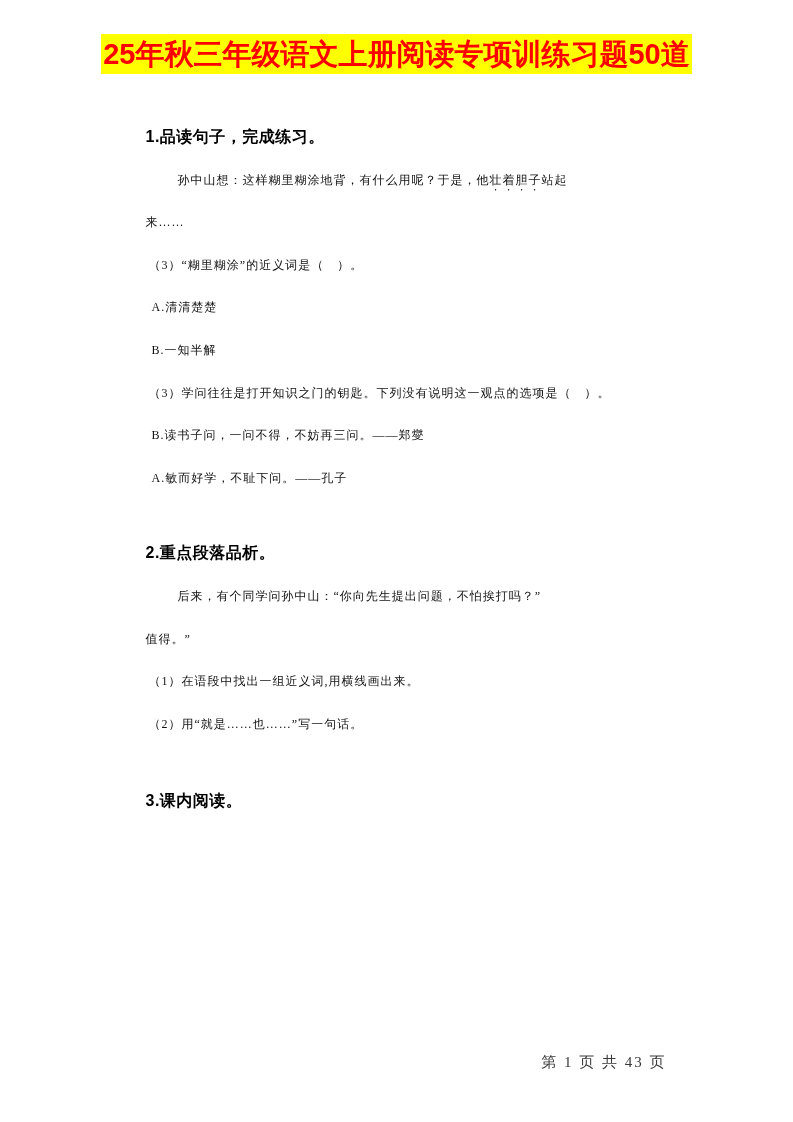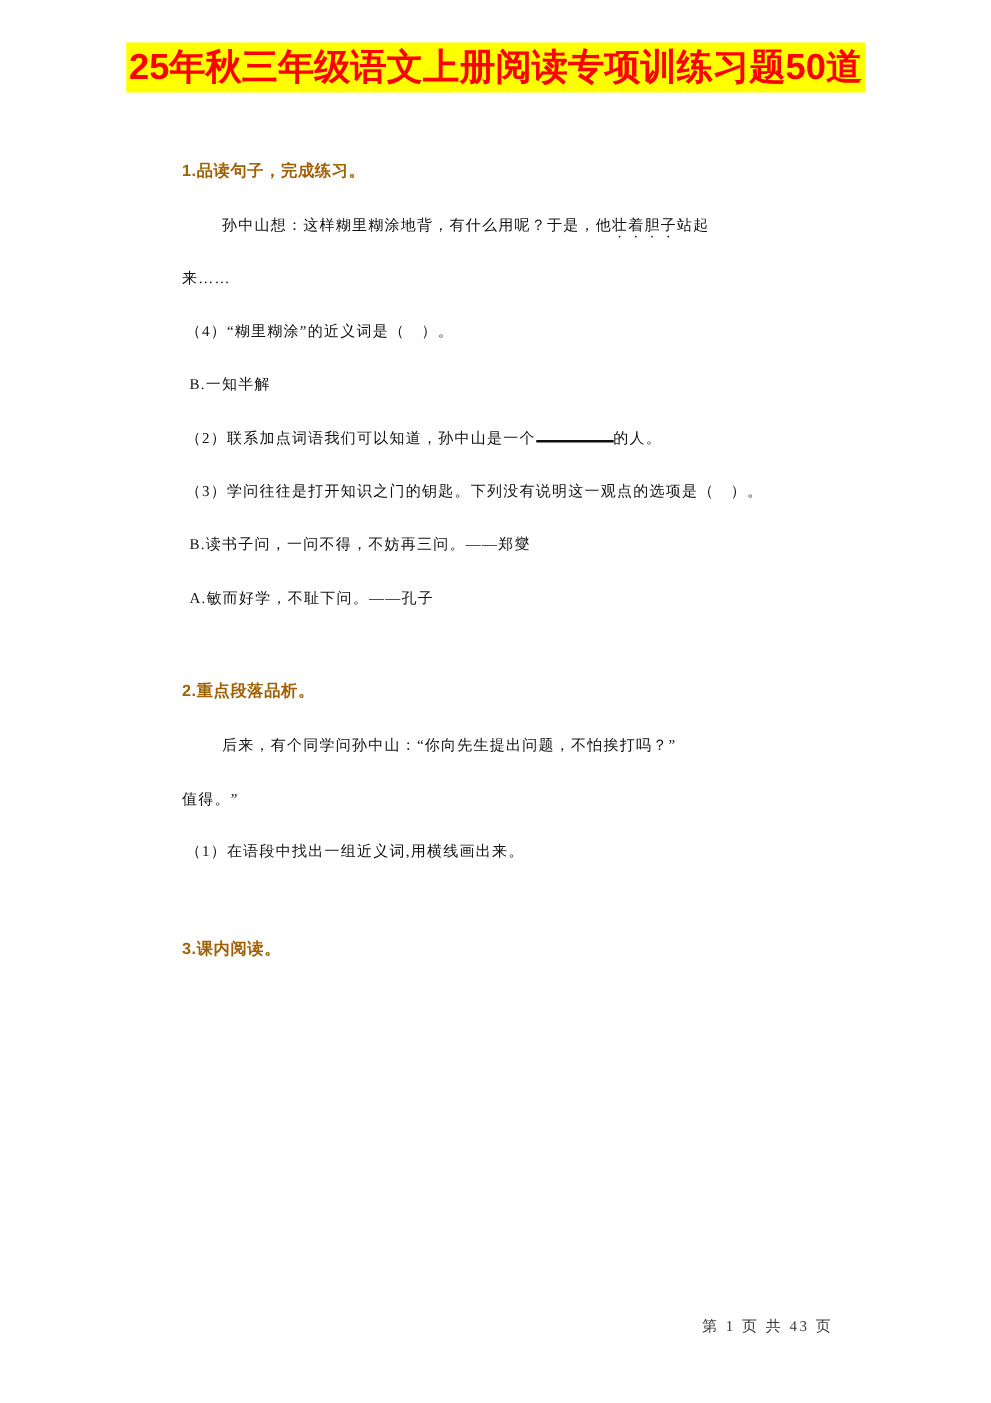--- a/index.html
+++ b/index.html
@@ -32,23 +32,23 @@
   .content { padding: 0 72px; }
   .line {
     font-size: 12px;
     line-height: 42.6px;
     letter-spacing: 1px;
     white-space: nowrap;
   }
   .h {
     font-family: "Liberation Sans", "DejaVu Sans", sans-serif;
     font-weight: 700;
-    font-size: 13px;
+    font-size: 16px;
     letter-spacing: 0.5px;
-    color: #a16207;
+    color: #000000;
   }
   .mt-h1 { margin-top: 42px; }
   .mt-h2 { margin-top: 33px; }
   .mt-h3 { margin-top: 35px; }
   .indent { padding-left: 32px; }
   .q { padding-left: 3px; }
   .opt { padding-left: 6px; }
   .em-dots {
     -webkit-text-emphasis: filled dot #111111;
     -webkit-text-emphasis-position: under right;
@@ -59,21 +59,21 @@
     display: inline-block;
     width: 62px;
     height: 0.95em;
     border-bottom: 2px solid #111111;
     vertical-align: baseline;
   }
   .footer {
     position: absolute;
     top: 1053px;
     right: 53px;
-    font-size: 12px;
+    font-size: 15px;
     letter-spacing: 2px;
     color: #3a3a3a;
     font-family: "Liberation Serif", "DejaVu Serif", serif;
   }
 </style>
 </head>
 <body>
 
 <div class="page">
 
@@ -82,37 +82,38 @@
   </div>
 
   <div class="content">
 
     <div class="line h mt-h1">1.品读句子，完成练习。</div>
 
     <div class="line indent"><span>孙中山想：这样糊里糊涂地背，有什么用呢？于是，他</span><span class="em-dots">壮着胆子</span><span>站起</span></div>
 
     <div class="line">来……</div>
 
-    <div class="line q">（4）“糊里糊涂”的近义词是（　）。</div>
+    <div class="line q">（3）“糊里糊涂”的近义词是（　）。</div>
 
+    <div class="line opt">A.清清楚楚</div>
     <div class="line opt">B.一知半解</div>
 
-    <div class="line q"><span>（2）联系加点词语我们可以知道，孙中山是一个</span><span class="blank"></span><span>的人。</span></div>
 
     <div class="line q">（3）学问往往是打开知识之门的钥匙。下列没有说明这一观点的选项是（　）。</div>
 
     <div class="line opt">B.读书子问，一问不得，不妨再三问。——郑燮</div>
     <div class="line opt">A.敏而好学，不耻下问。——孔子</div>
 
     <div class="line h mt-h2">2.重点段落品析。</div>
 
     <div class="line indent">后来，有个同学问孙中山：“你向先生提出问题，不怕挨打吗？”</div>
     <div class="line">值得。”</div>
 
     <div class="line q">（1）在语段中找出一组近义词,用横线画出来。</div>
+    <div class="line q">（2）用“就是……也……”写一句话。</div>
 
     <div class="line h mt-h3">3.课内阅读。</div>
 
   </div>
 
   <div class="footer">第 1 页 共 43 页</div>
 
 </div>
 
 </body></html>

